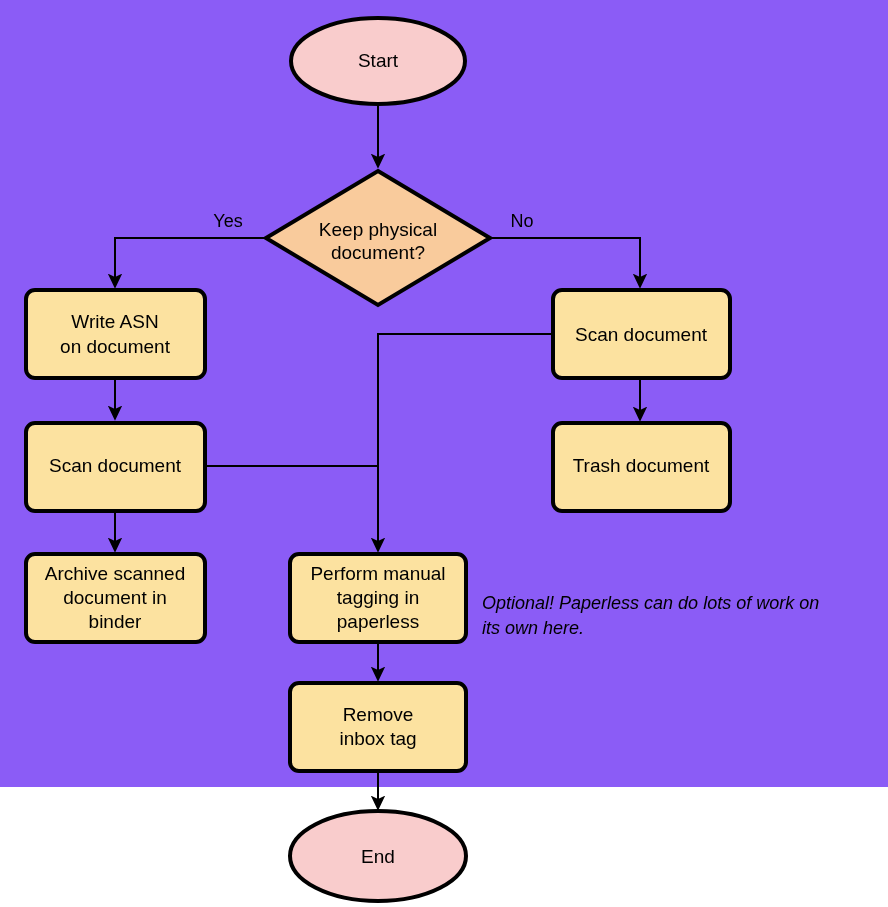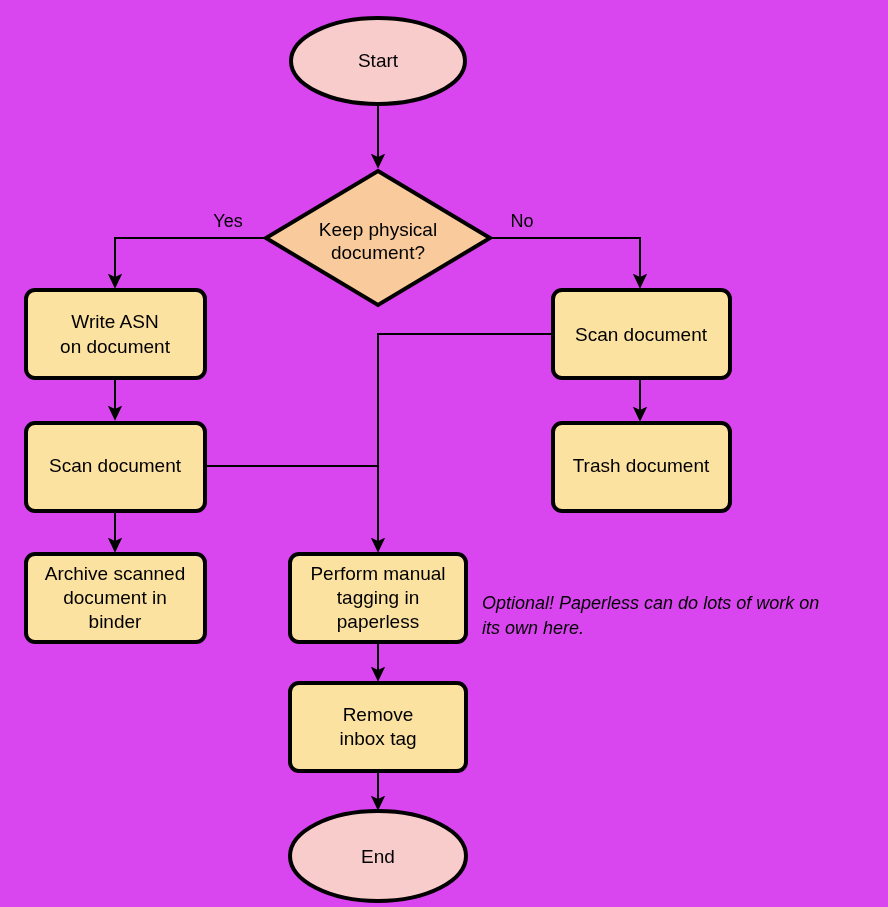--- a/index.html
+++ b/index.html
@@ -9,22 +9,22 @@
   }
   body {
     width: 888px;
     height: 907px;
     font-family: "Liberation Sans", sans-serif;
     overflow: hidden;
   }
   #flowchart-root {
     position: relative;
     width: 888px;
-    height: 907px;
-    background: #d946ef;
+    height: 787px;
+    background: #8b5cf6;
   }
   svg.diagram {
     position: absolute;
     top: 0;
     left: 0;
     width: 888px;
     height: 907px;
   }
   .node-text {
     font-family: "Liberation Sans", sans-serif;

